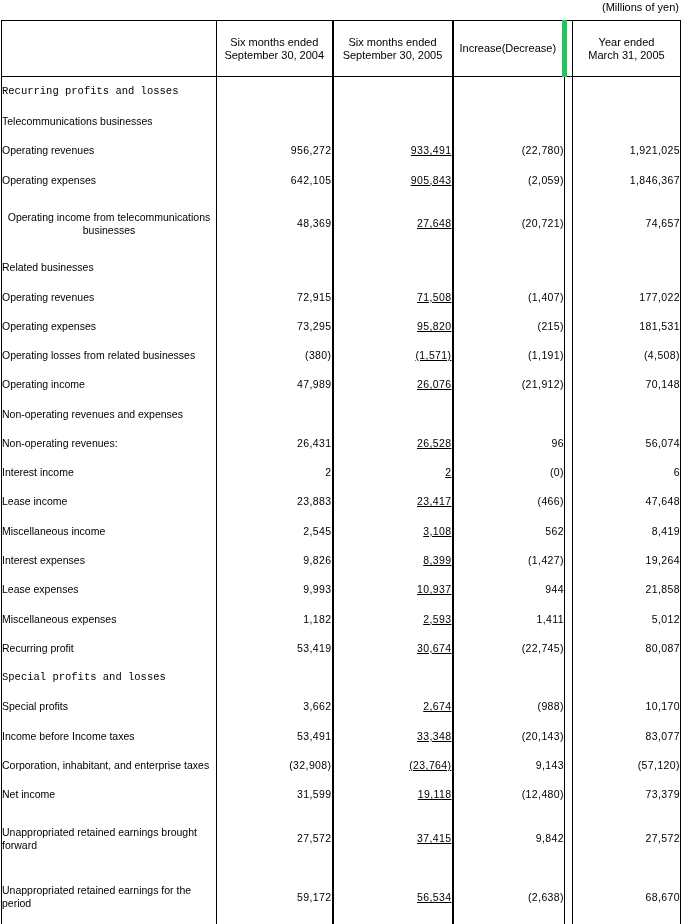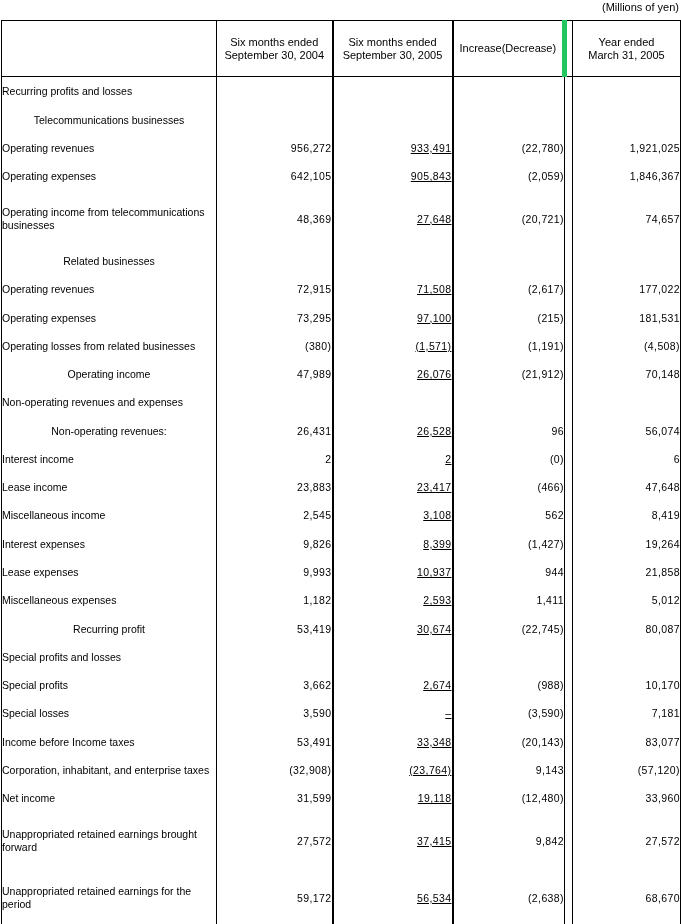--- a/index.html
+++ b/index.html
@@ -79,31 +79,32 @@
     font-family:"Liberation Sans","DejaVu Sans",sans-serif;
     letter-spacing:0.4px;
     white-space:nowrap;
   }
 
   
   .lv-section{
     font-size:13px;
     line-height:17px;
     padding-left:6px;
+    font-family:Liberation Mono, monospace;
   }
   .lv-section-ind{
     font-size:13px;
     line-height:17px;
     padding-left:34px;
   }
-  .lv-l0{padding-left:6px;text-align:center;}
+  .lv-l0{padding-left:6px;}
   .lv-l1{padding-left:14px;}
   .lv-l2{padding-left:64px;}
   .lv-right{
-    text-align:left;
+    text-align:center;
     padding-right:10px;
     padding-left:40px;
   }
   .lv-wrap2{
     padding-left:44px;
     padding-right:20px;
   }
   .lv-wrapL{
     padding-left:14px;
     padding-right:14px;
@@ -190,28 +191,28 @@
           <td class="num v2004"></td>
           <td class="num v2005"></td>
           <td class="num vdiff"></td>
           <td class="vgap"></td>
           <td class="num vyear"></td>
         </tr>
         <tr>
           <td class="lab lv-l2">Operating revenues</td>
           <td class="num v2004">72,915</td>
           <td class="num v2005">71,508</td>
-          <td class="num vdiff">(2,617)</td>
+          <td class="num vdiff">(1,407)</td>
           <td class="vgap"></td>
           <td class="num vyear">177,022</td>
         </tr>
         <tr>
           <td class="lab lv-l2">Operating expenses</td>
           <td class="num v2004">73,295</td>
-          <td class="num v2005">97,100</td>
+          <td class="num v2005">95,820</td>
           <td class="num vdiff">(215)</td>
           <td class="vgap"></td>
           <td class="num vyear">181,531</td>
         </tr>
         <tr>
           <td class="lab lv-wrap2">Operating losses from related businesses</td>
           <td class="num v2004">(380)</td>
           <td class="num v2005">(1,571)</td>
           <td class="num vdiff">(1,191)</td>
           <td class="vgap"></td>
@@ -307,28 +308,20 @@
         </tr>
         <tr>
           <td class="lab lv-l1">Special profits</td>
           <td class="num v2004">3,662</td>
           <td class="num v2005">2,674</td>
           <td class="num vdiff">(988)</td>
           <td class="vgap"></td>
           <td class="num vyear">10,170</td>
         </tr>
         <tr>
-          <td class="lab lv-l1">Special losses</td>
-          <td class="num v2004">3,590</td>
-          <td class="num v2005">–</td>
-          <td class="num vdiff">(3,590)</td>
-          <td class="vgap"></td>
-          <td class="num vyear">7,181</td>
-        </tr>
-        <tr>
           <td class="lab lv-l1">Income before Income taxes</td>
           <td class="num v2004">53,491</td>
           <td class="num v2005">33,348</td>
           <td class="num vdiff">(20,143)</td>
           <td class="vgap"></td>
           <td class="num vyear">83,077</td>
         </tr>
         <tr>
           <td class="lab lv-wrapL">Corporation, inhabitant, and enterprise taxes</td>
           <td class="num v2004">(32,908)</td>
@@ -336,21 +329,21 @@
           <td class="num vdiff">9,143</td>
           <td class="vgap"></td>
           <td class="num vyear">(57,120)</td>
         </tr>
         <tr>
           <td class="lab lv-l1">Net income</td>
           <td class="num v2004">31,599</td>
           <td class="num v2005">19,118</td>
           <td class="num vdiff">(12,480)</td>
           <td class="vgap"></td>
-          <td class="num vyear">33,960</td>
+          <td class="num vyear">73,379</td>
         </tr>
         <tr>
           <td class="lab lv-wrapL">Unappropriated retained earnings brought forward</td>
           <td class="num v2004">27,572</td>
           <td class="num v2005">37,415</td>
           <td class="num vdiff">9,842</td>
           <td class="vgap"></td>
           <td class="num vyear">27,572</td>
         </tr>
         <tr>

